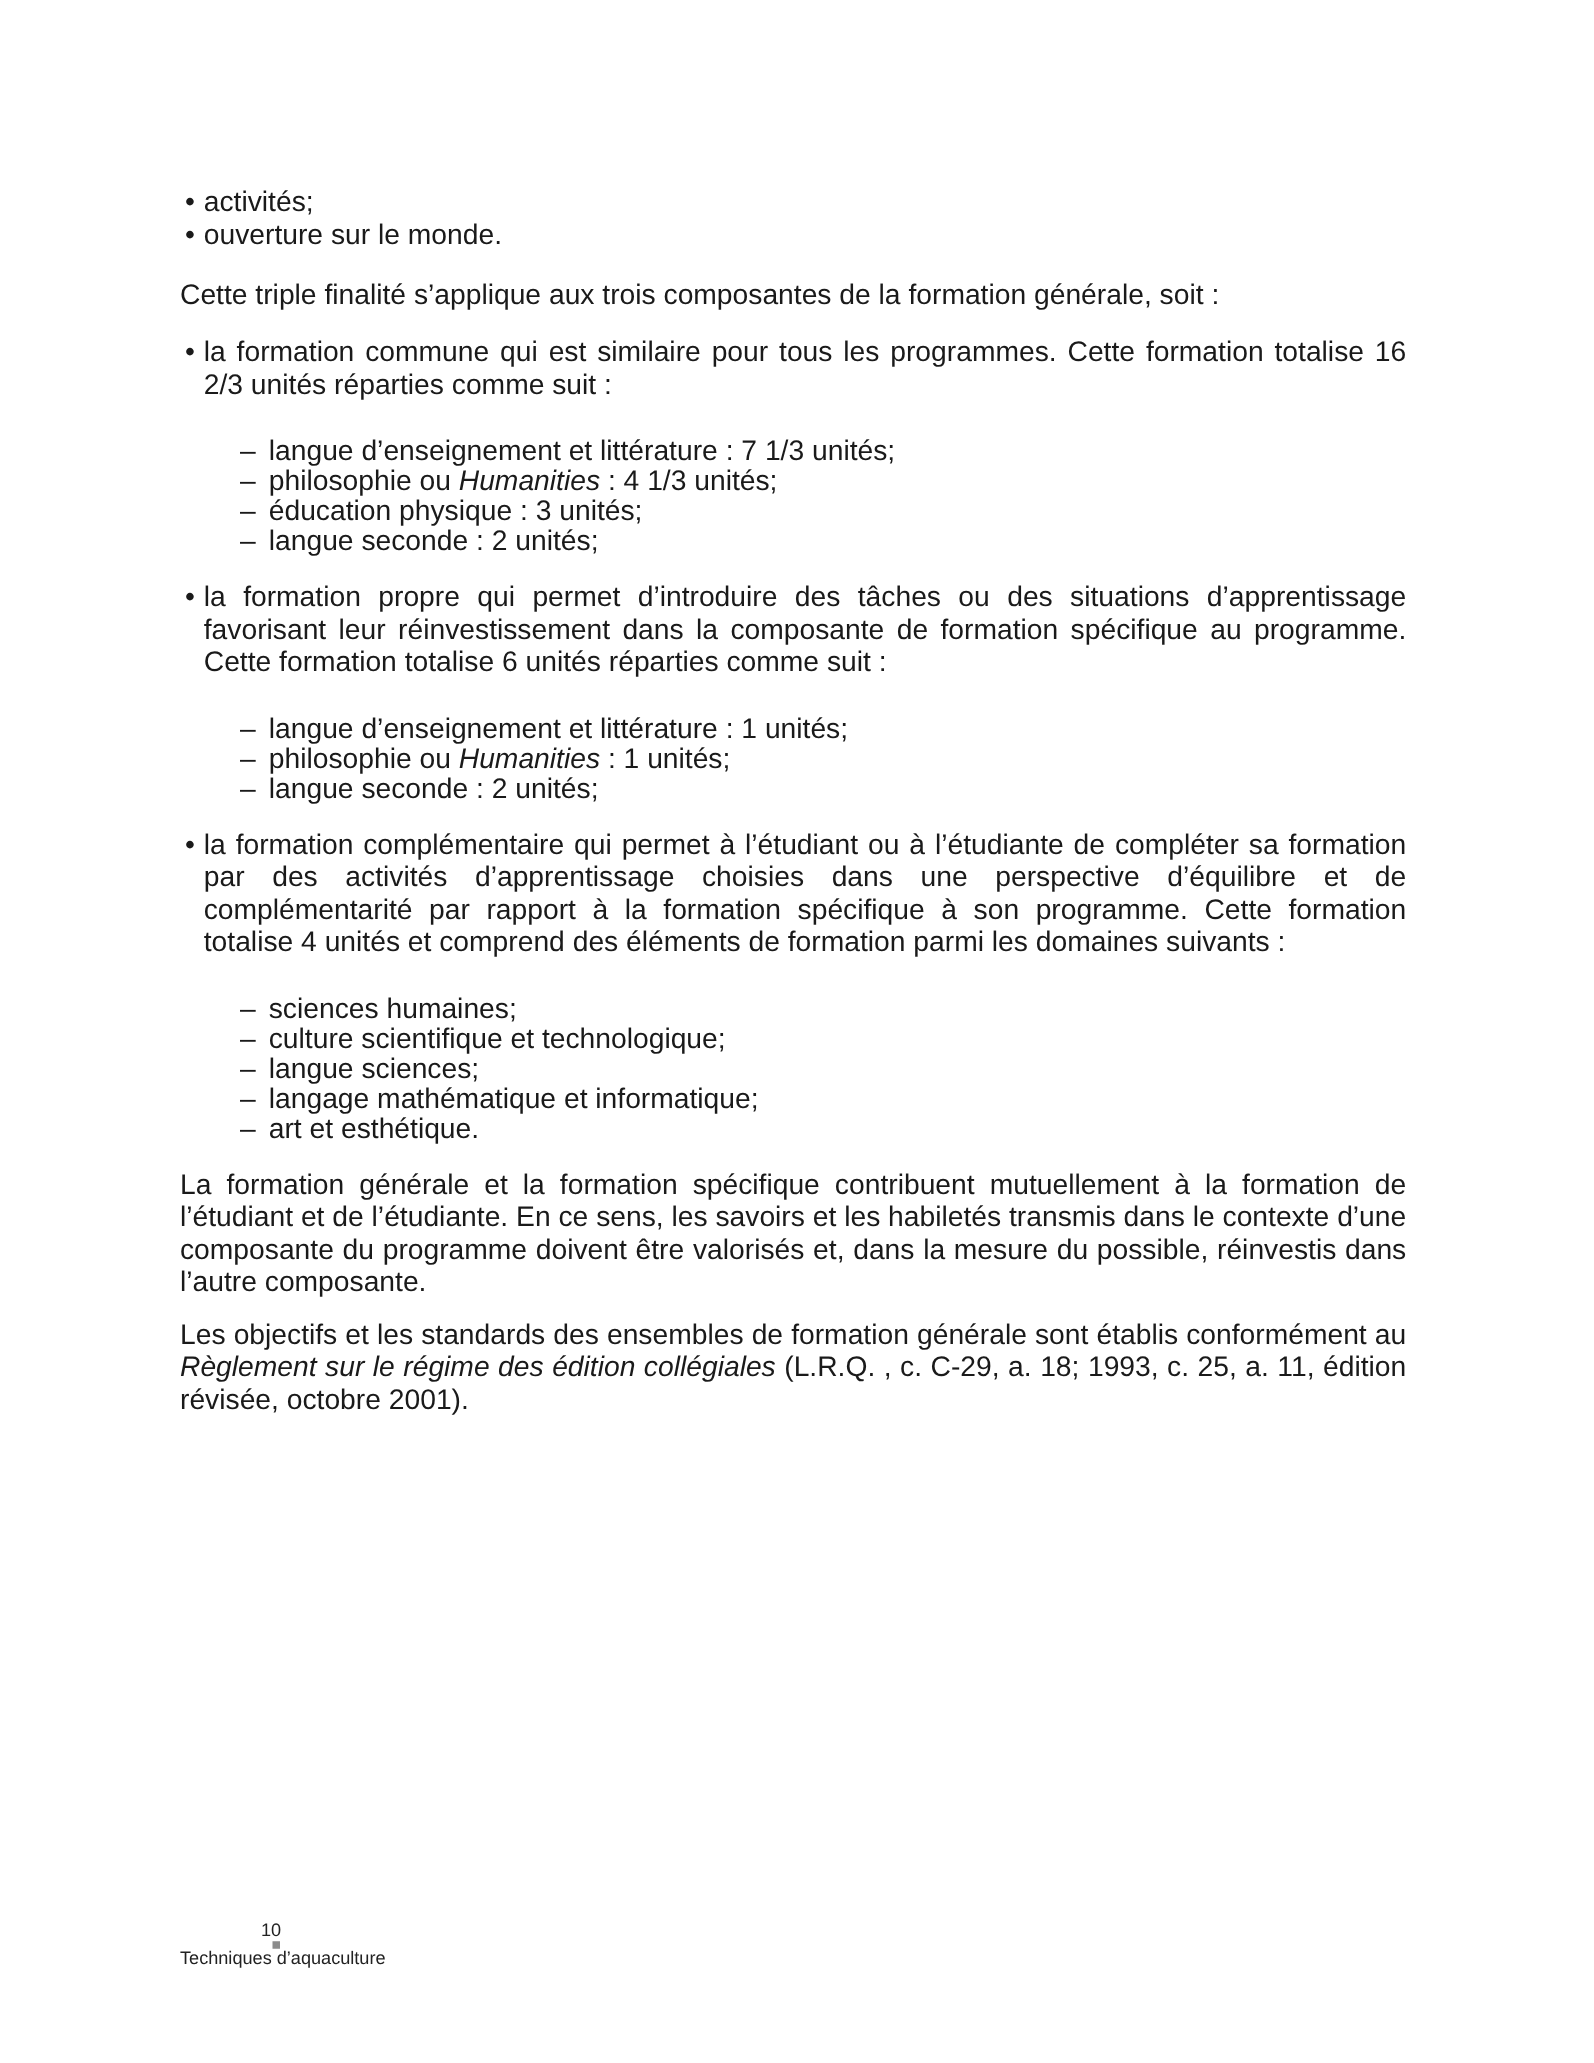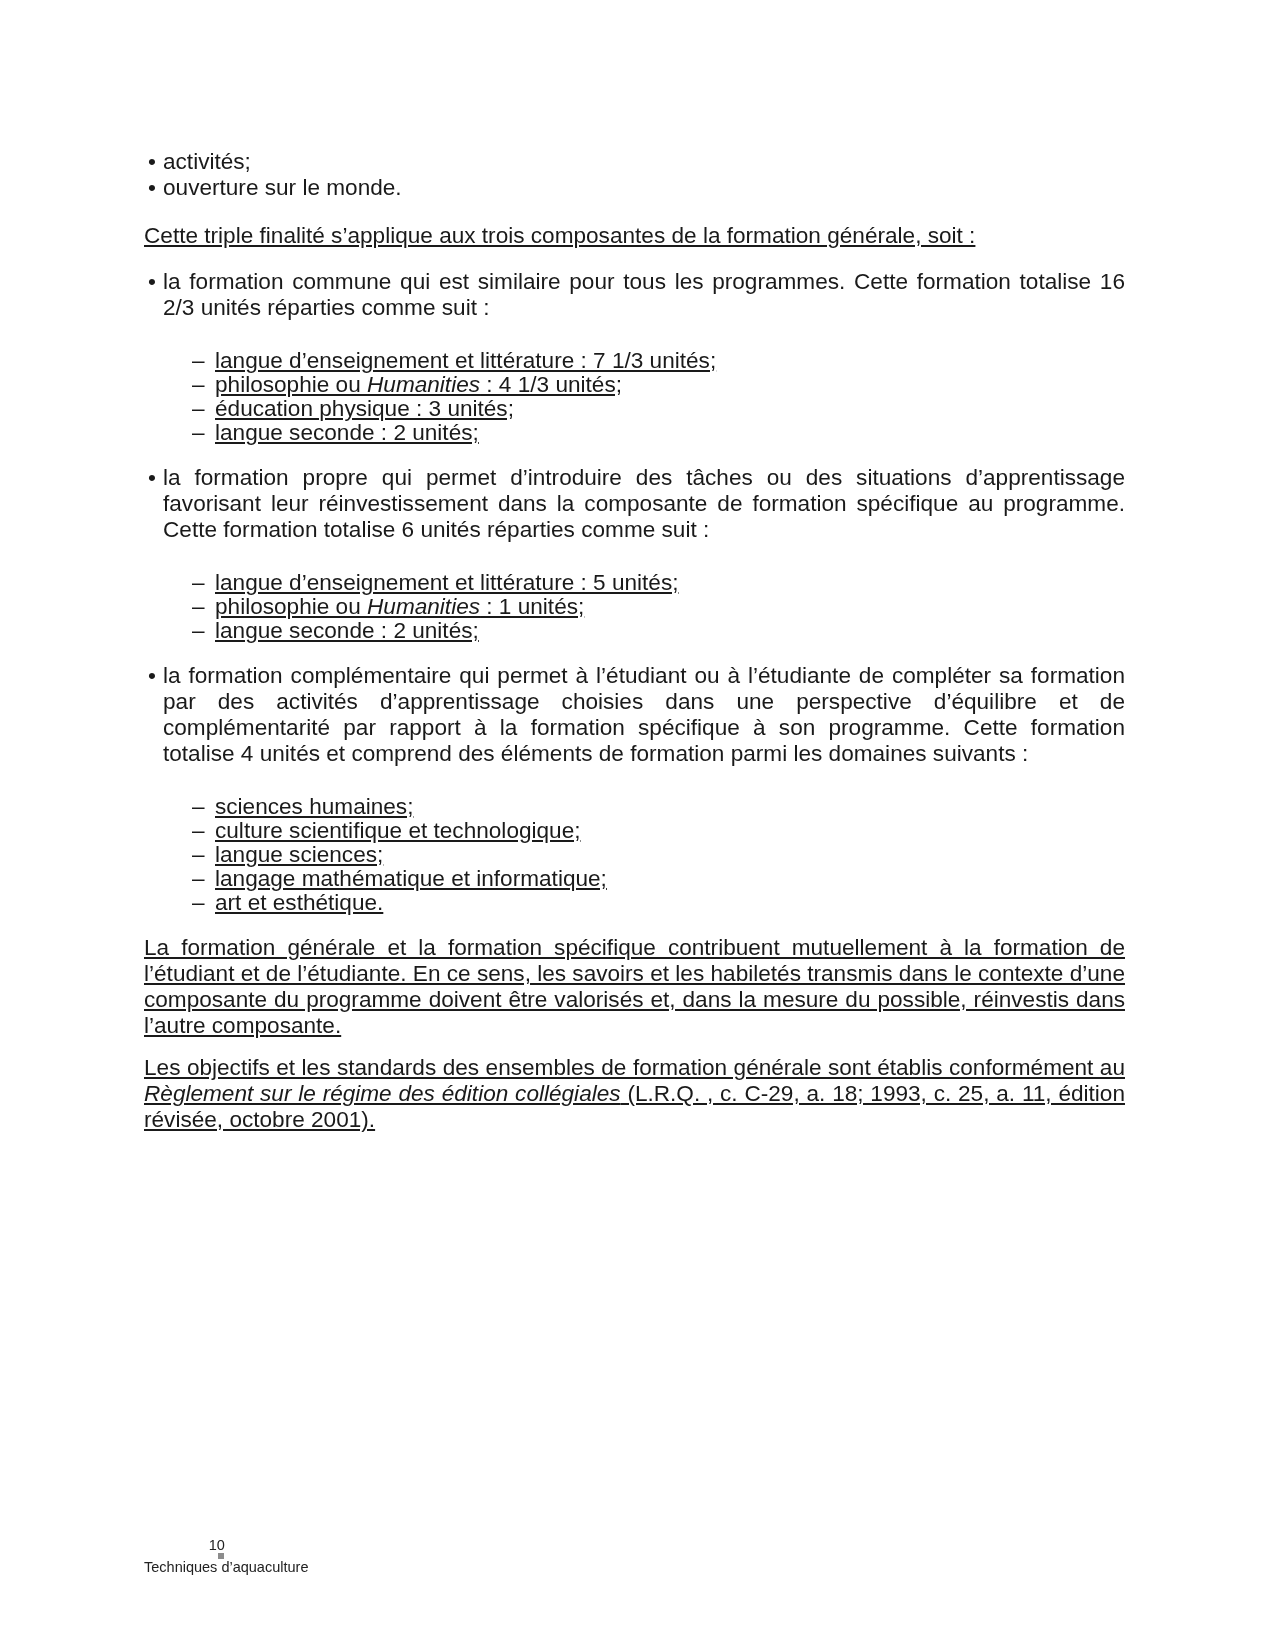--- a/index.html
+++ b/index.html
@@ -14,37 +14,37 @@
     line-height: 26px;
     color: #1a1a1a;
     overflow: hidden;
   }
   .content {
     position: absolute;
     left: 144px;
     top: 149px;
     width: 981px;
   }
-  .para { text-align: justify; text-decoration: underline; }
+  .para { text-align: justify; }
   .it { font-style: italic; }
 
   
   .blist.intro { margin-bottom: 22px; }
   .brow { display: flex; }
   .bm { flex: 0 0 19px; width: 19px; padding-left: 4px; }
   .btxt { flex: 1; text-align: justify; }
   .brow.section { margin-bottom: 28px; }
 
   .lead { margin-bottom: 20px; }
 
   
   .dlist { margin-bottom: 20px; line-height: 24px; }
   .drow { display: flex; }
   .dm { flex: 0 0 23px; width: 23px; margin-left: 48px; }
-  .dtxt { flex: 1; text-decoration: underline; }
+  .dtxt { flex: 1; }
 
   .closing { margin-bottom: 16px; }
 
   .footer {
     position: absolute;
     left: 144px;
     top: 1537px;
     display: flex;
     align-items: center;
     font-size: 14.5px;
@@ -97,21 +97,21 @@
       </div>
     </div>
 
     <div class="brow section">
       <span class="bm">•</span>
       <div class="btxt">la formation propre qui permet d’introduire des tâches ou des situations d’apprentissage favorisant leur réinvestissement dans la composante de formation spécifique au programme. Cette formation totalise 6 unités réparties comme suit :</div>
     </div>
     <div class="dlist">
       <div class="drow">
         <span class="dm">–</span>
-        <div class="dtxt">langue d’enseignement et littérature : 5 unités;</div>
+        <div class="dtxt">langue d’enseignement et littérature : 1 unités;</div>
       </div>
       <div class="drow">
         <span class="dm">–</span>
         <div class="dtxt"><span>philosophie ou </span><span class="it">Humanities</span><span> : 1 unités;</span></div>
       </div>
       <div class="drow">
         <span class="dm">–</span>
         <div class="dtxt">langue seconde : 2 unités;</div>
       </div>
     </div>

